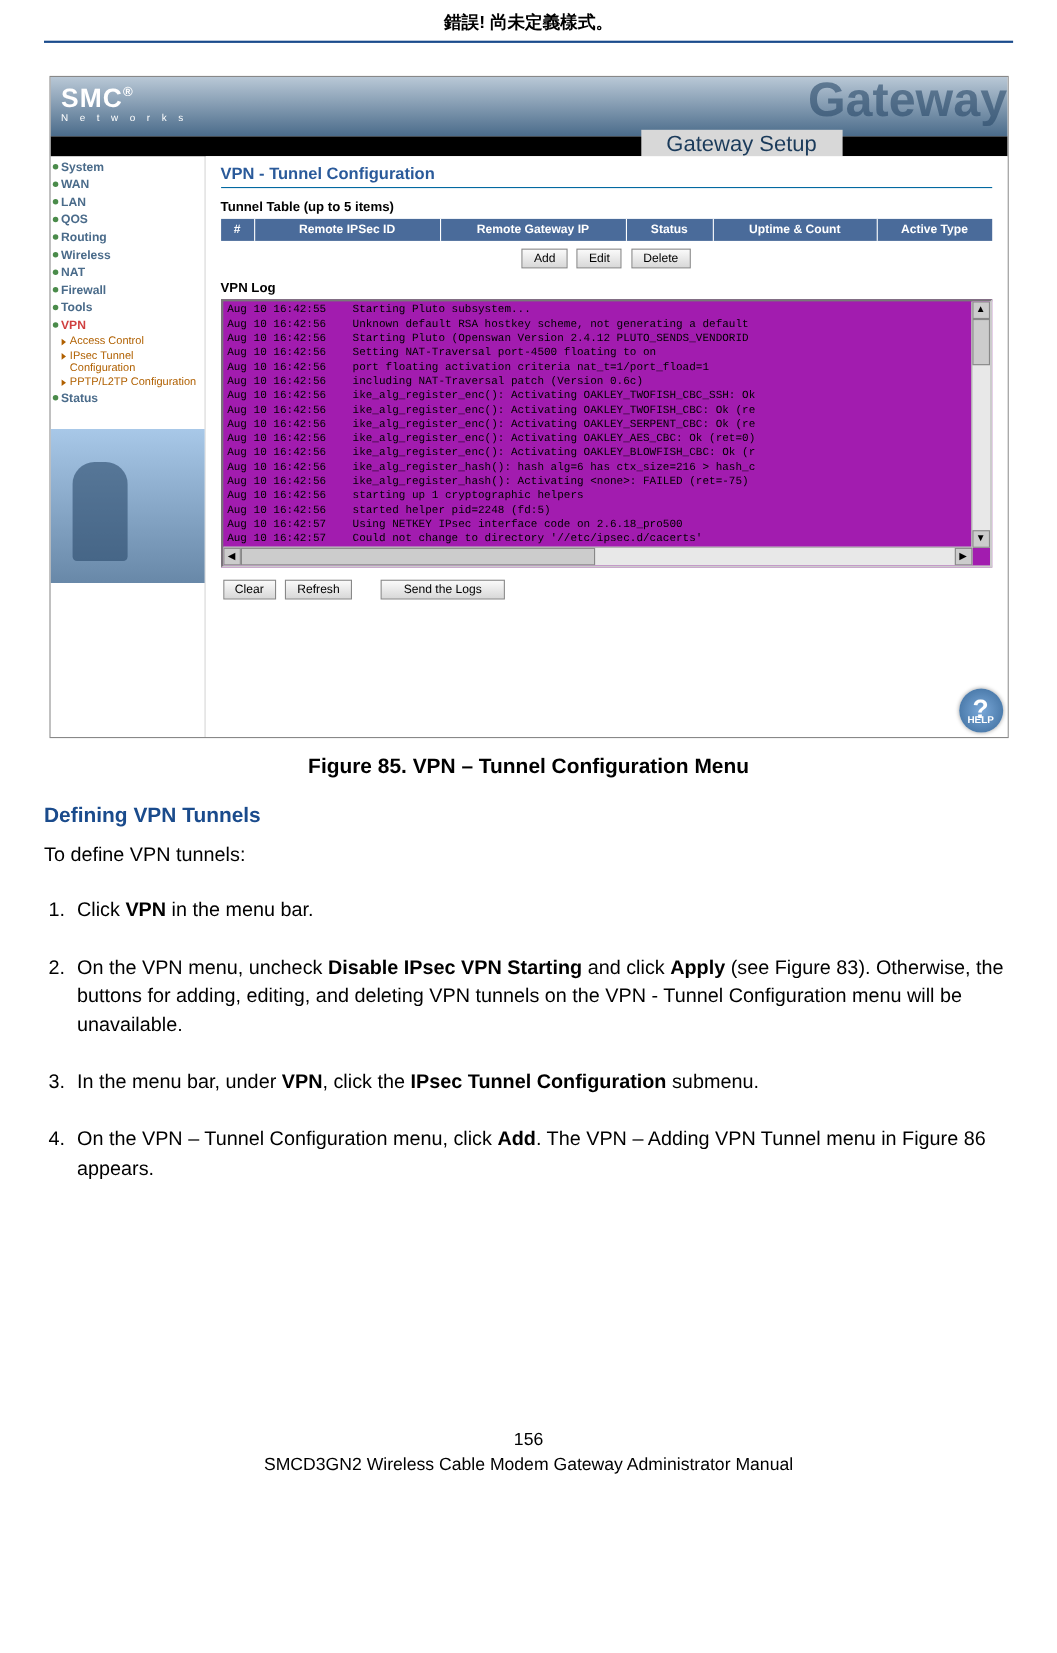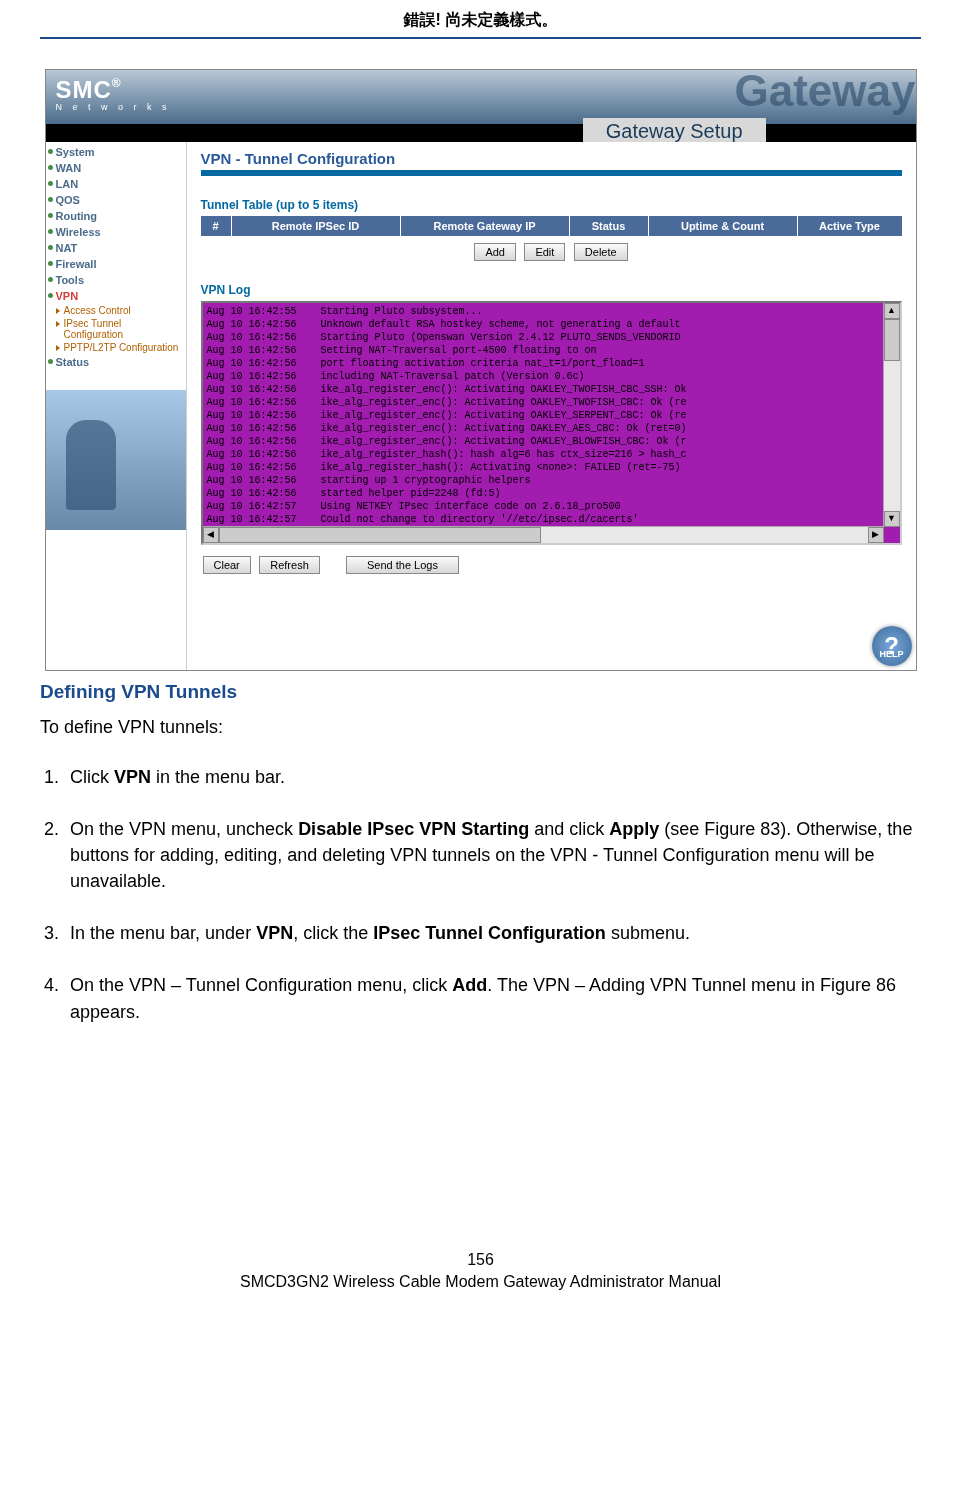--- a/index.html
+++ b/index.html
@@ -165,29 +165,29 @@
     flex: 1;
     background: #fff;
     padding: 8px 14px;
     position: relative;
     overflow: hidden;
   }
   .panel-title {
     color: #2a5a9a;
     font-weight: bold;
     font-size: 15px;
-    border-bottom: 6px solid #0369a1;
+    border-bottom: 1px solid #0369a1;
     padding-bottom: 3px;
     margin-bottom: 10px;
   }
   .section-label {
-    color: #0369a1;
+    color: #000000;
     font-weight: bold;
     font-size: 12px;
-    margin: 22px 0 4px 0;
+    margin: 10px 0 4px 0;
   }
   .tunnel-table-head {
     display: flex;
     background: #4a6b9a;
     color: #fff;
     font-size: 11px;
     font-weight: bold;
     height: 20px;
     align-items: center;
   }
@@ -457,20 +457,21 @@
           <span class="ui-btn">Refresh</span>
           &nbsp;&nbsp;&nbsp;
           <span class="ui-btn" style="padding:2px 20px">Send the Logs</span>
         </div>
 
         <div class="help-badge">HELP</div>
       </div>
     </div>
   </div>
 
+  <div class="figure-caption">Figure 85. VPN – Tunnel Configuration Menu</div>
 
   <div class="doc-h3">Defining VPN Tunnels</div>
   <div class="doc-p">To define VPN tunnels:</div>
 
   <ol class="doc-ol">
     <li>
       <span>Click </span><b>VPN</b><span> in the menu bar.</span>
     </li>
     <li>
       <span>On the VPN menu, uncheck </span><b>Disable IPsec VPN Starting</b><span> and click </span><b>Apply</b><span> (see Figure 83). Otherwise, the buttons for adding, editing, and deleting VPN tunnels on the VPN - Tunnel Configuration menu will be unavailable.</span>

